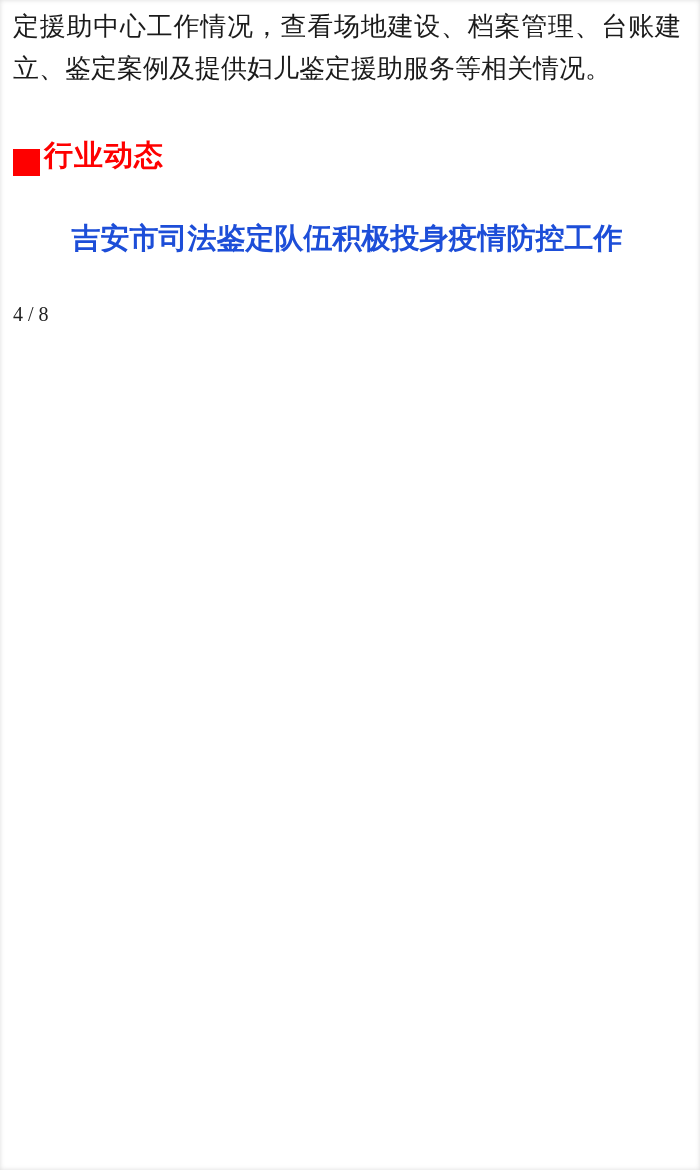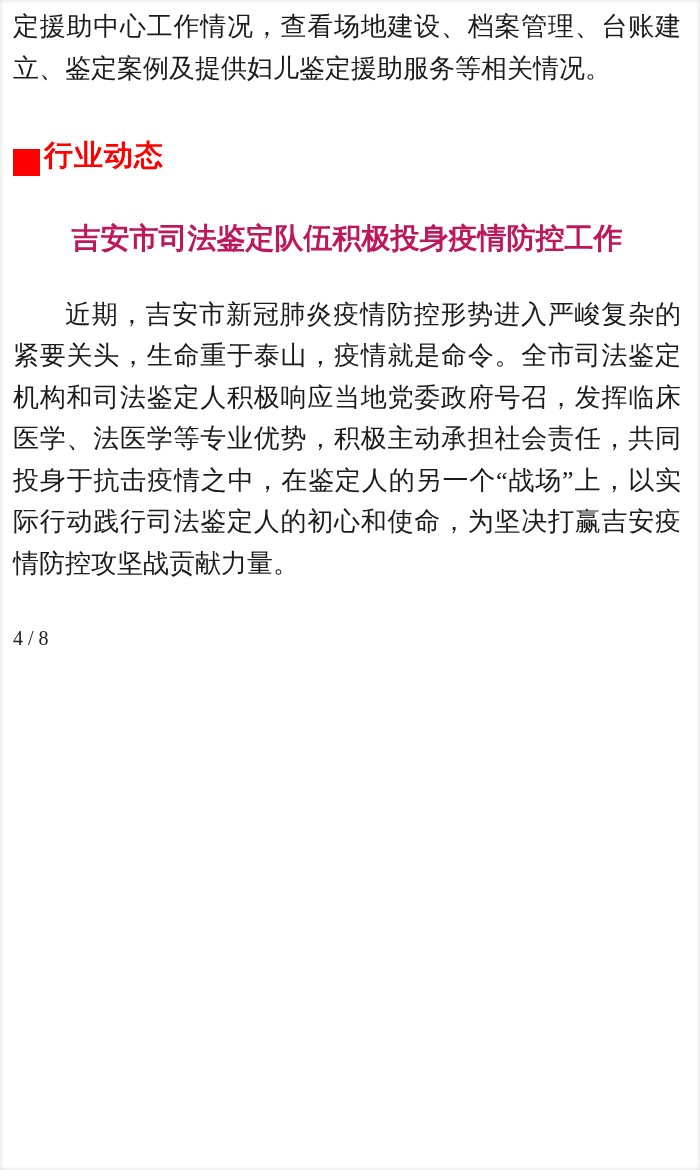--- a/index.html
+++ b/index.html
@@ -51,21 +51,21 @@
     font-size: 29px;
     font-weight: bold;
     letter-spacing: 1px;
   }
   .article-title {
     margin: 42px 0 0 0;
     font-size: 29px;
     line-height: 41.5px;
     font-weight: bold;
     text-align: center;
-    color: #be185d;
+    color: #1d4ed8;
   }
   .para.article-first {
     margin-top: 34px;
   }
   .footer {
     margin-top: 40px;
     text-align: left;
     font-size: 20px;
     line-height: 28px;
     color: #222;
@@ -80,20 +80,19 @@
 
 
 
   <div class="section-header">
     <span class="section-marker" style="background:#fe0000;"></span>
     <span class="section-label" style="color:#fe0000;">行业动态</span>
   </div>
 
   <h1 class="article-title">吉安市司法鉴定队伍积极投身疫情防控工作</h1>
 
-  <p class="para article-first">近期，吉安市新冠肺炎疫情防控形势进入严峻复杂的紧要关头，生命重于泰山，疫情就是命令。全市司法鉴定机构和司法鉴定人积极响应当地党委政府号召，发挥临床医学、法医学等专业优势，积极主动承担社会责任，共同投身于抗击疫情之中，在鉴定人的另一个“战场”上，以实际行动践行司法鉴定人的初心和使命，为坚决打赢吉安疫情防控攻坚战贡献力量。</p>
 
 
   <div class="footer">
     <span>4 / 8</span>
   </div>
 
 </div>
 
 </body></html>

